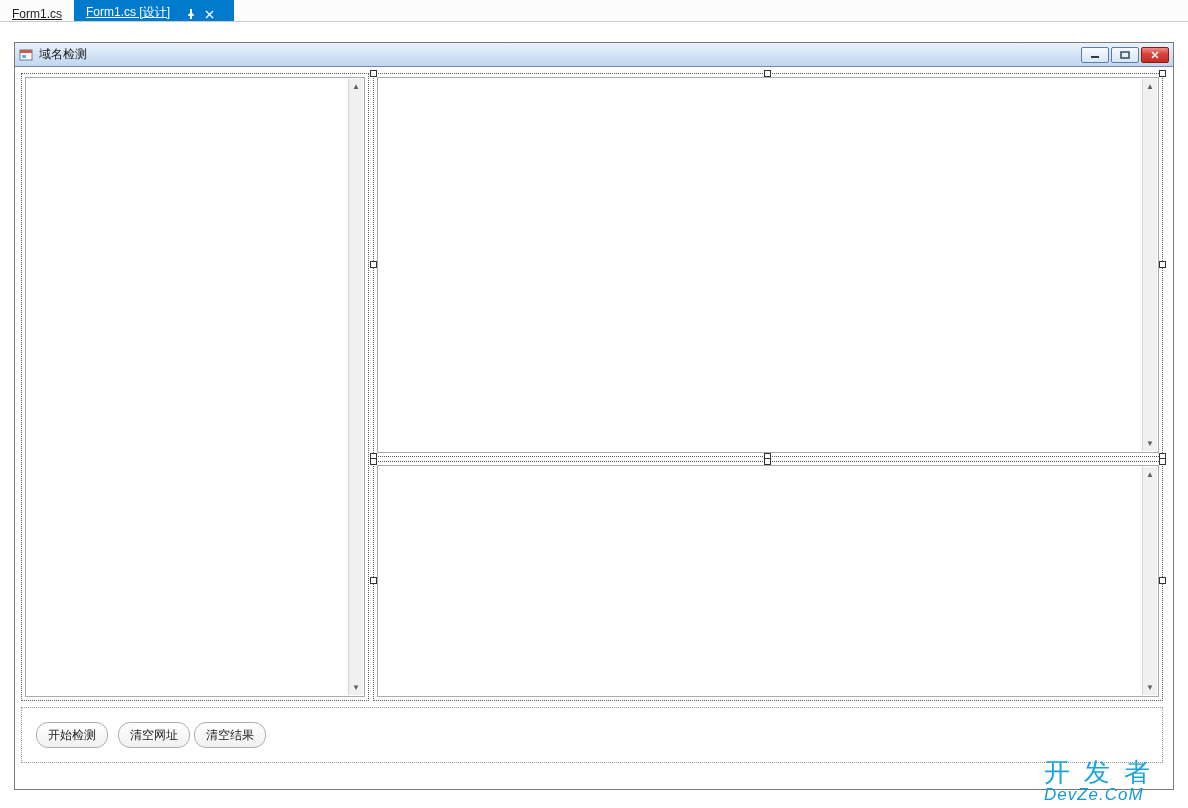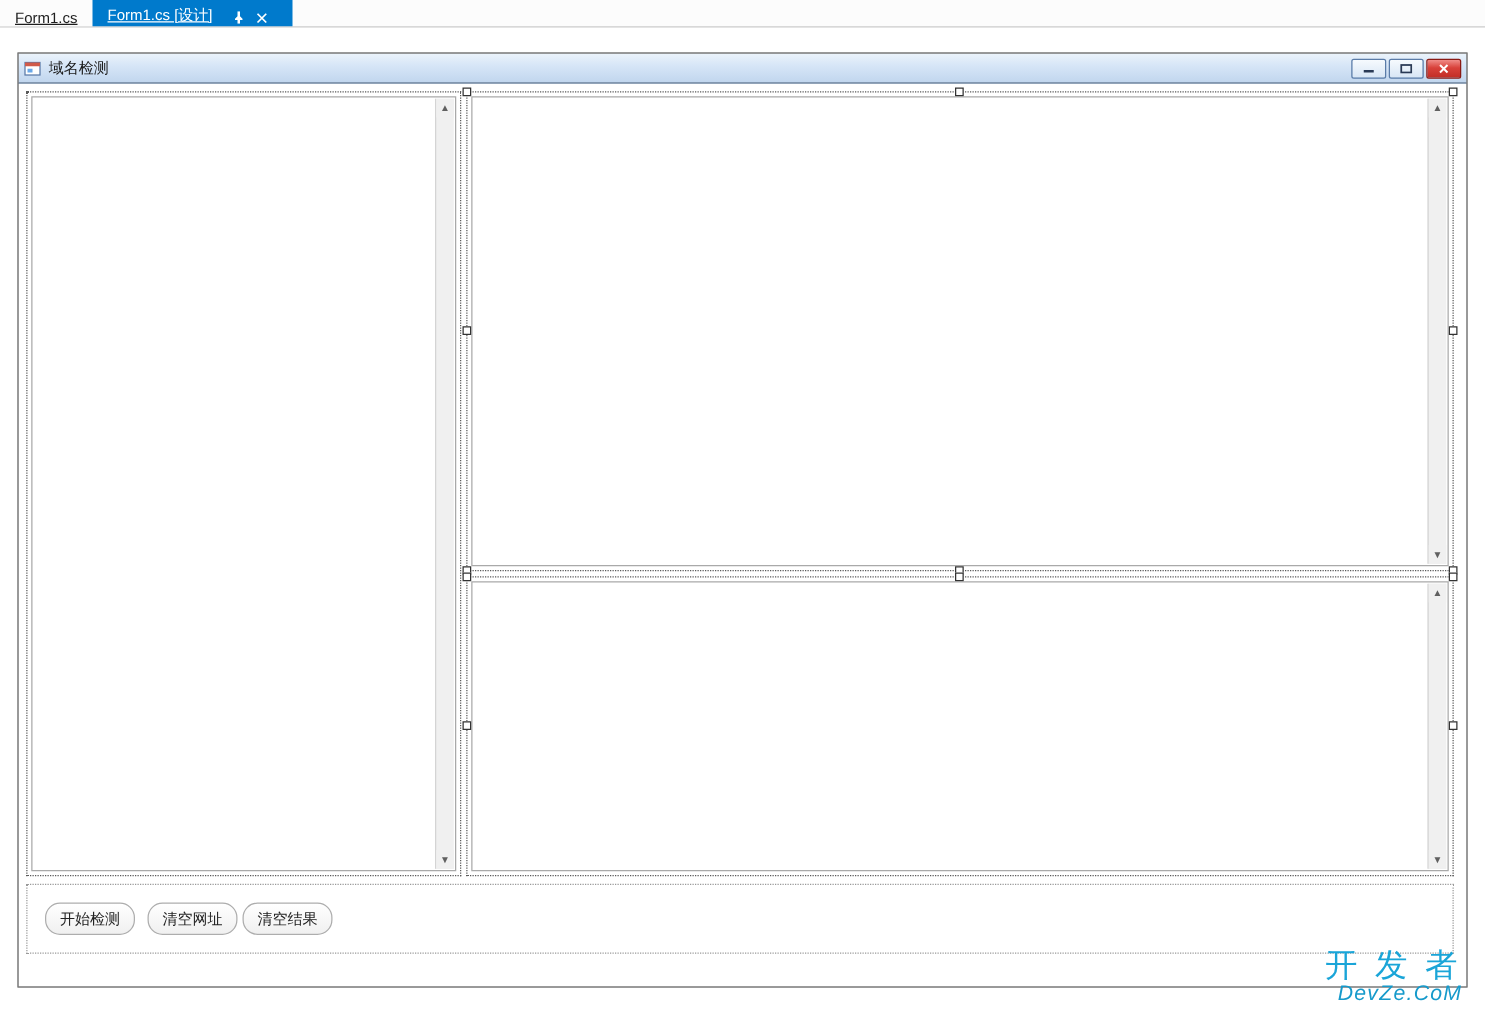--- a/index.html
+++ b/index.html
@@ -145,23 +145,23 @@
       font-size: 12px;
       color: #222;
       display: flex;
       align-items: center;
       justify-content: center;
       cursor: pointer;
       height: 26px;
     }
     .watermark {
       position: absolute;
-      right: 8px;
+      right: 24px;
       bottom: 4px;
-      text-align: center;
+      text-align: left;
       pointer-events: none;
       color: #1aa5d8;
       line-height: 1.05;
     }
     .watermark .wm1 {
       font-size: 26px;
       letter-spacing: 14px;
       font-weight: 400;
     }
     .watermark .wm2 {

